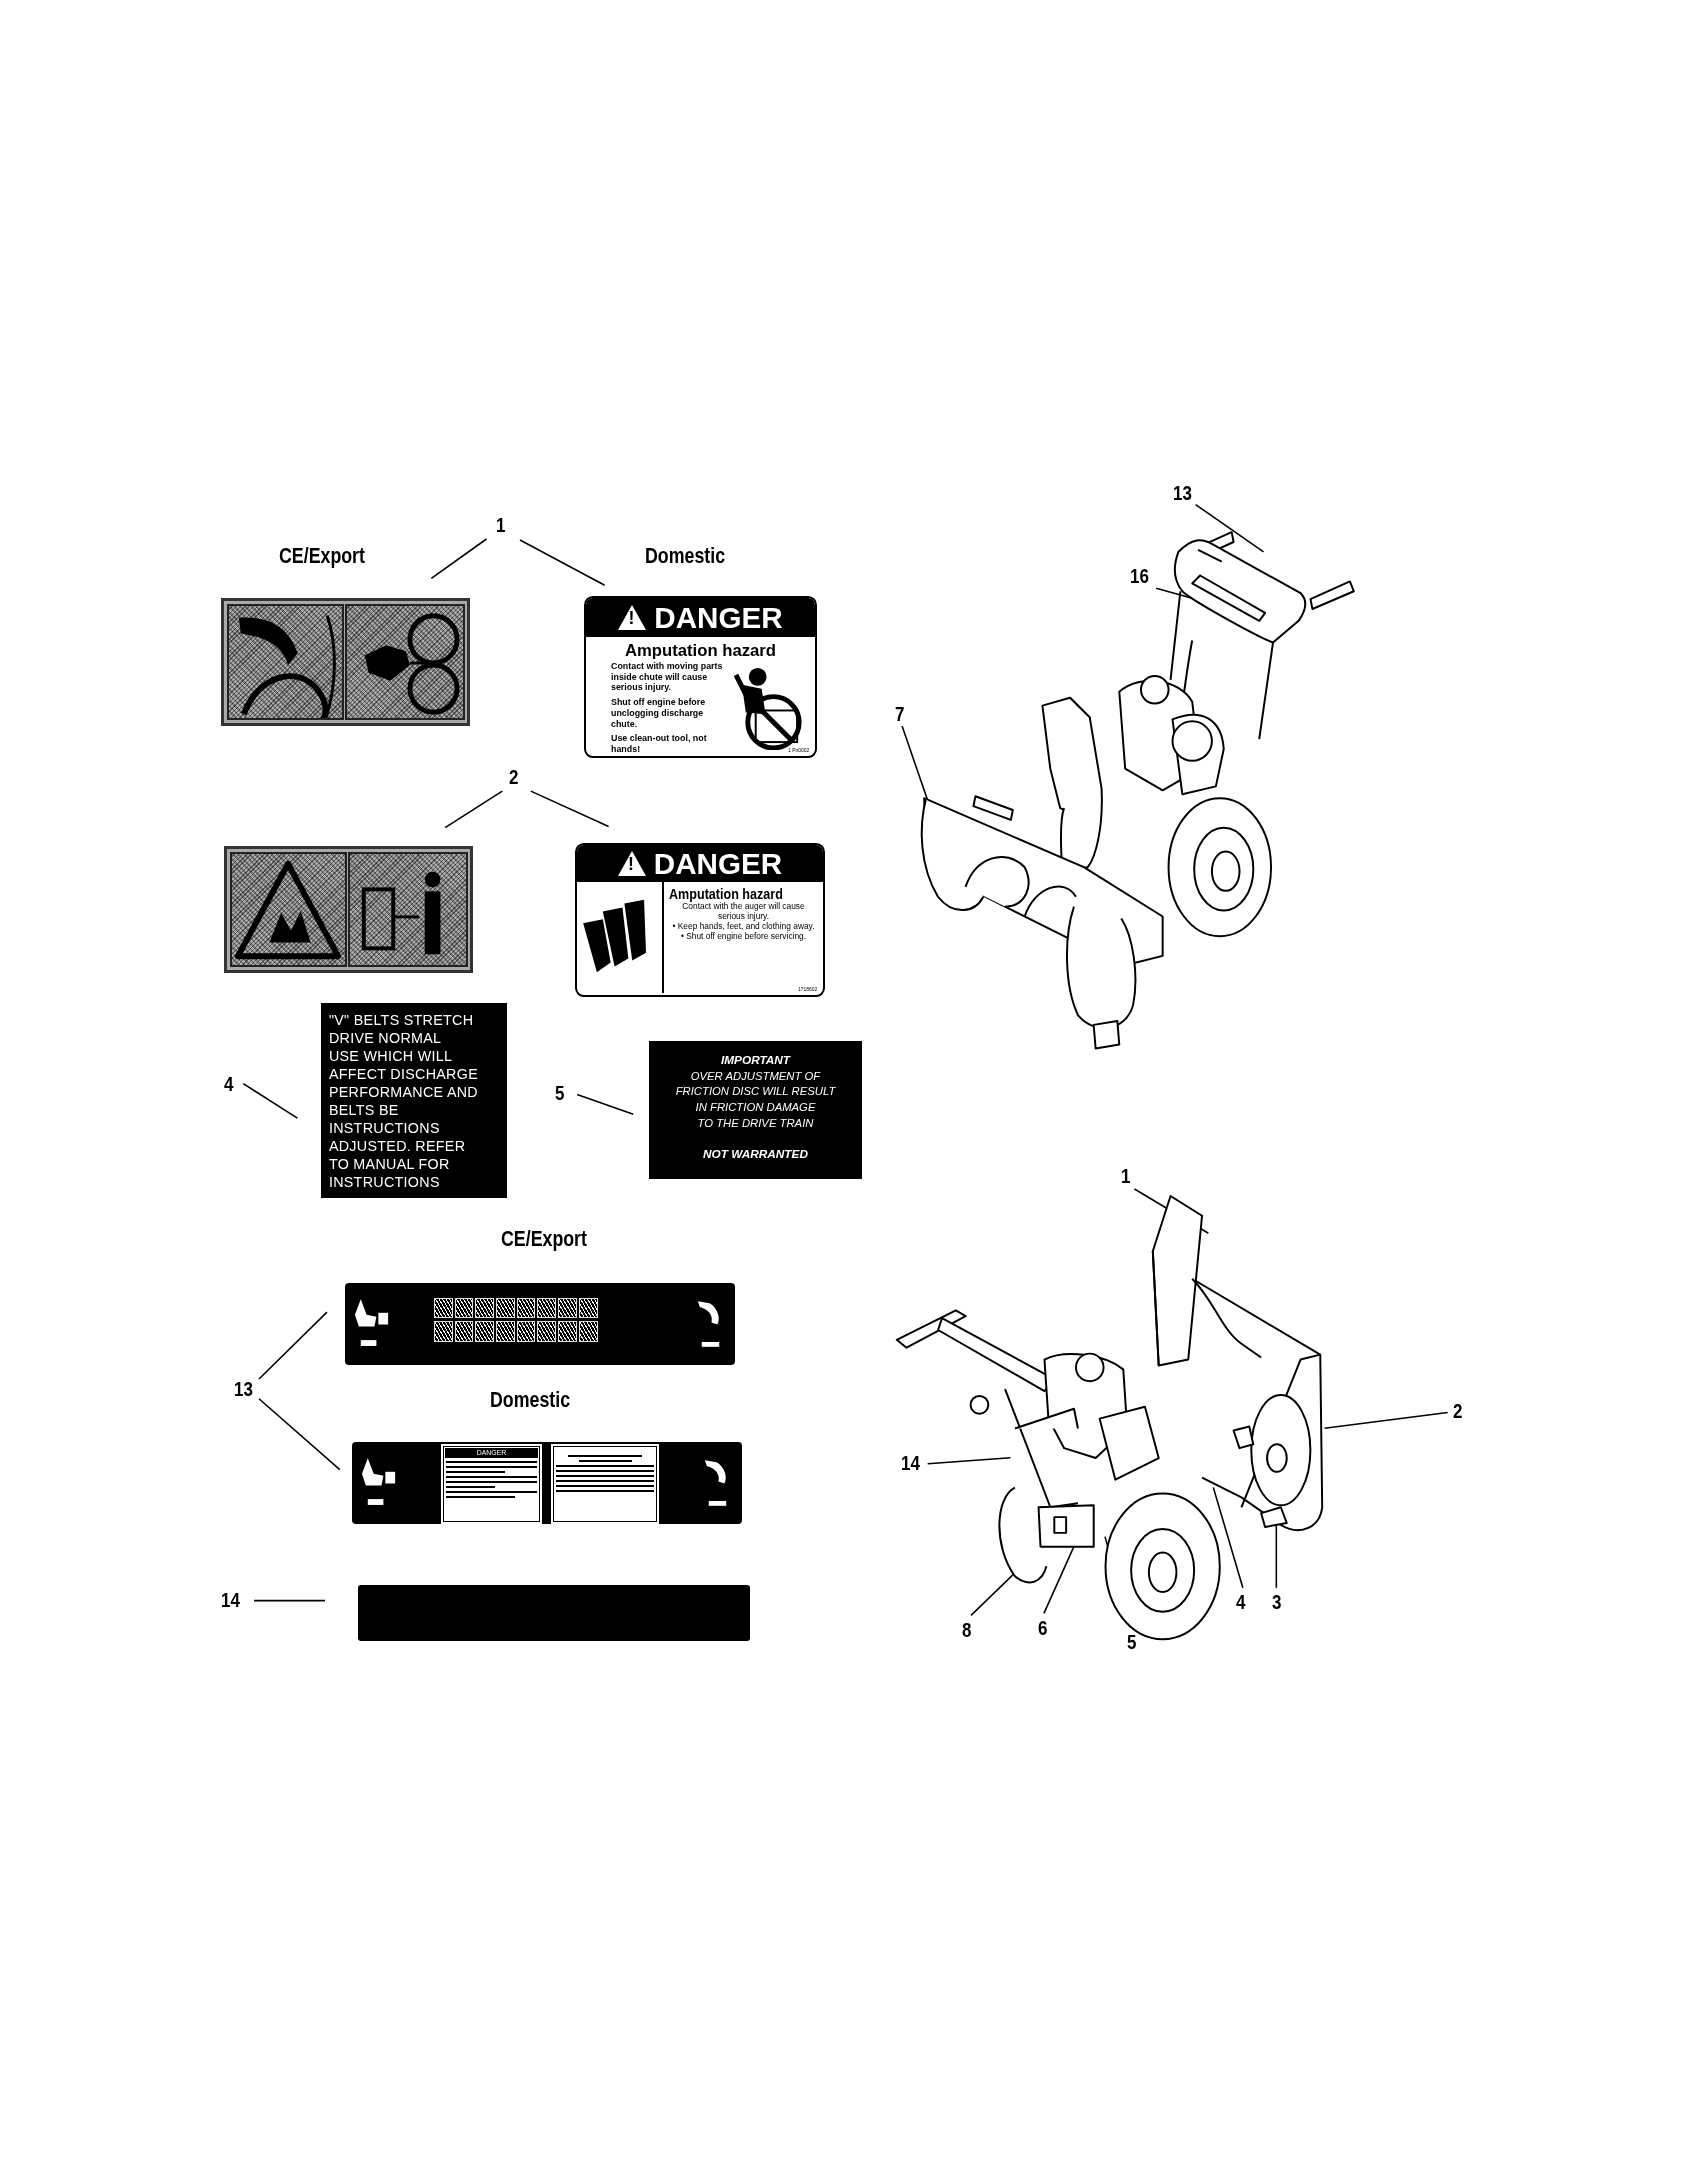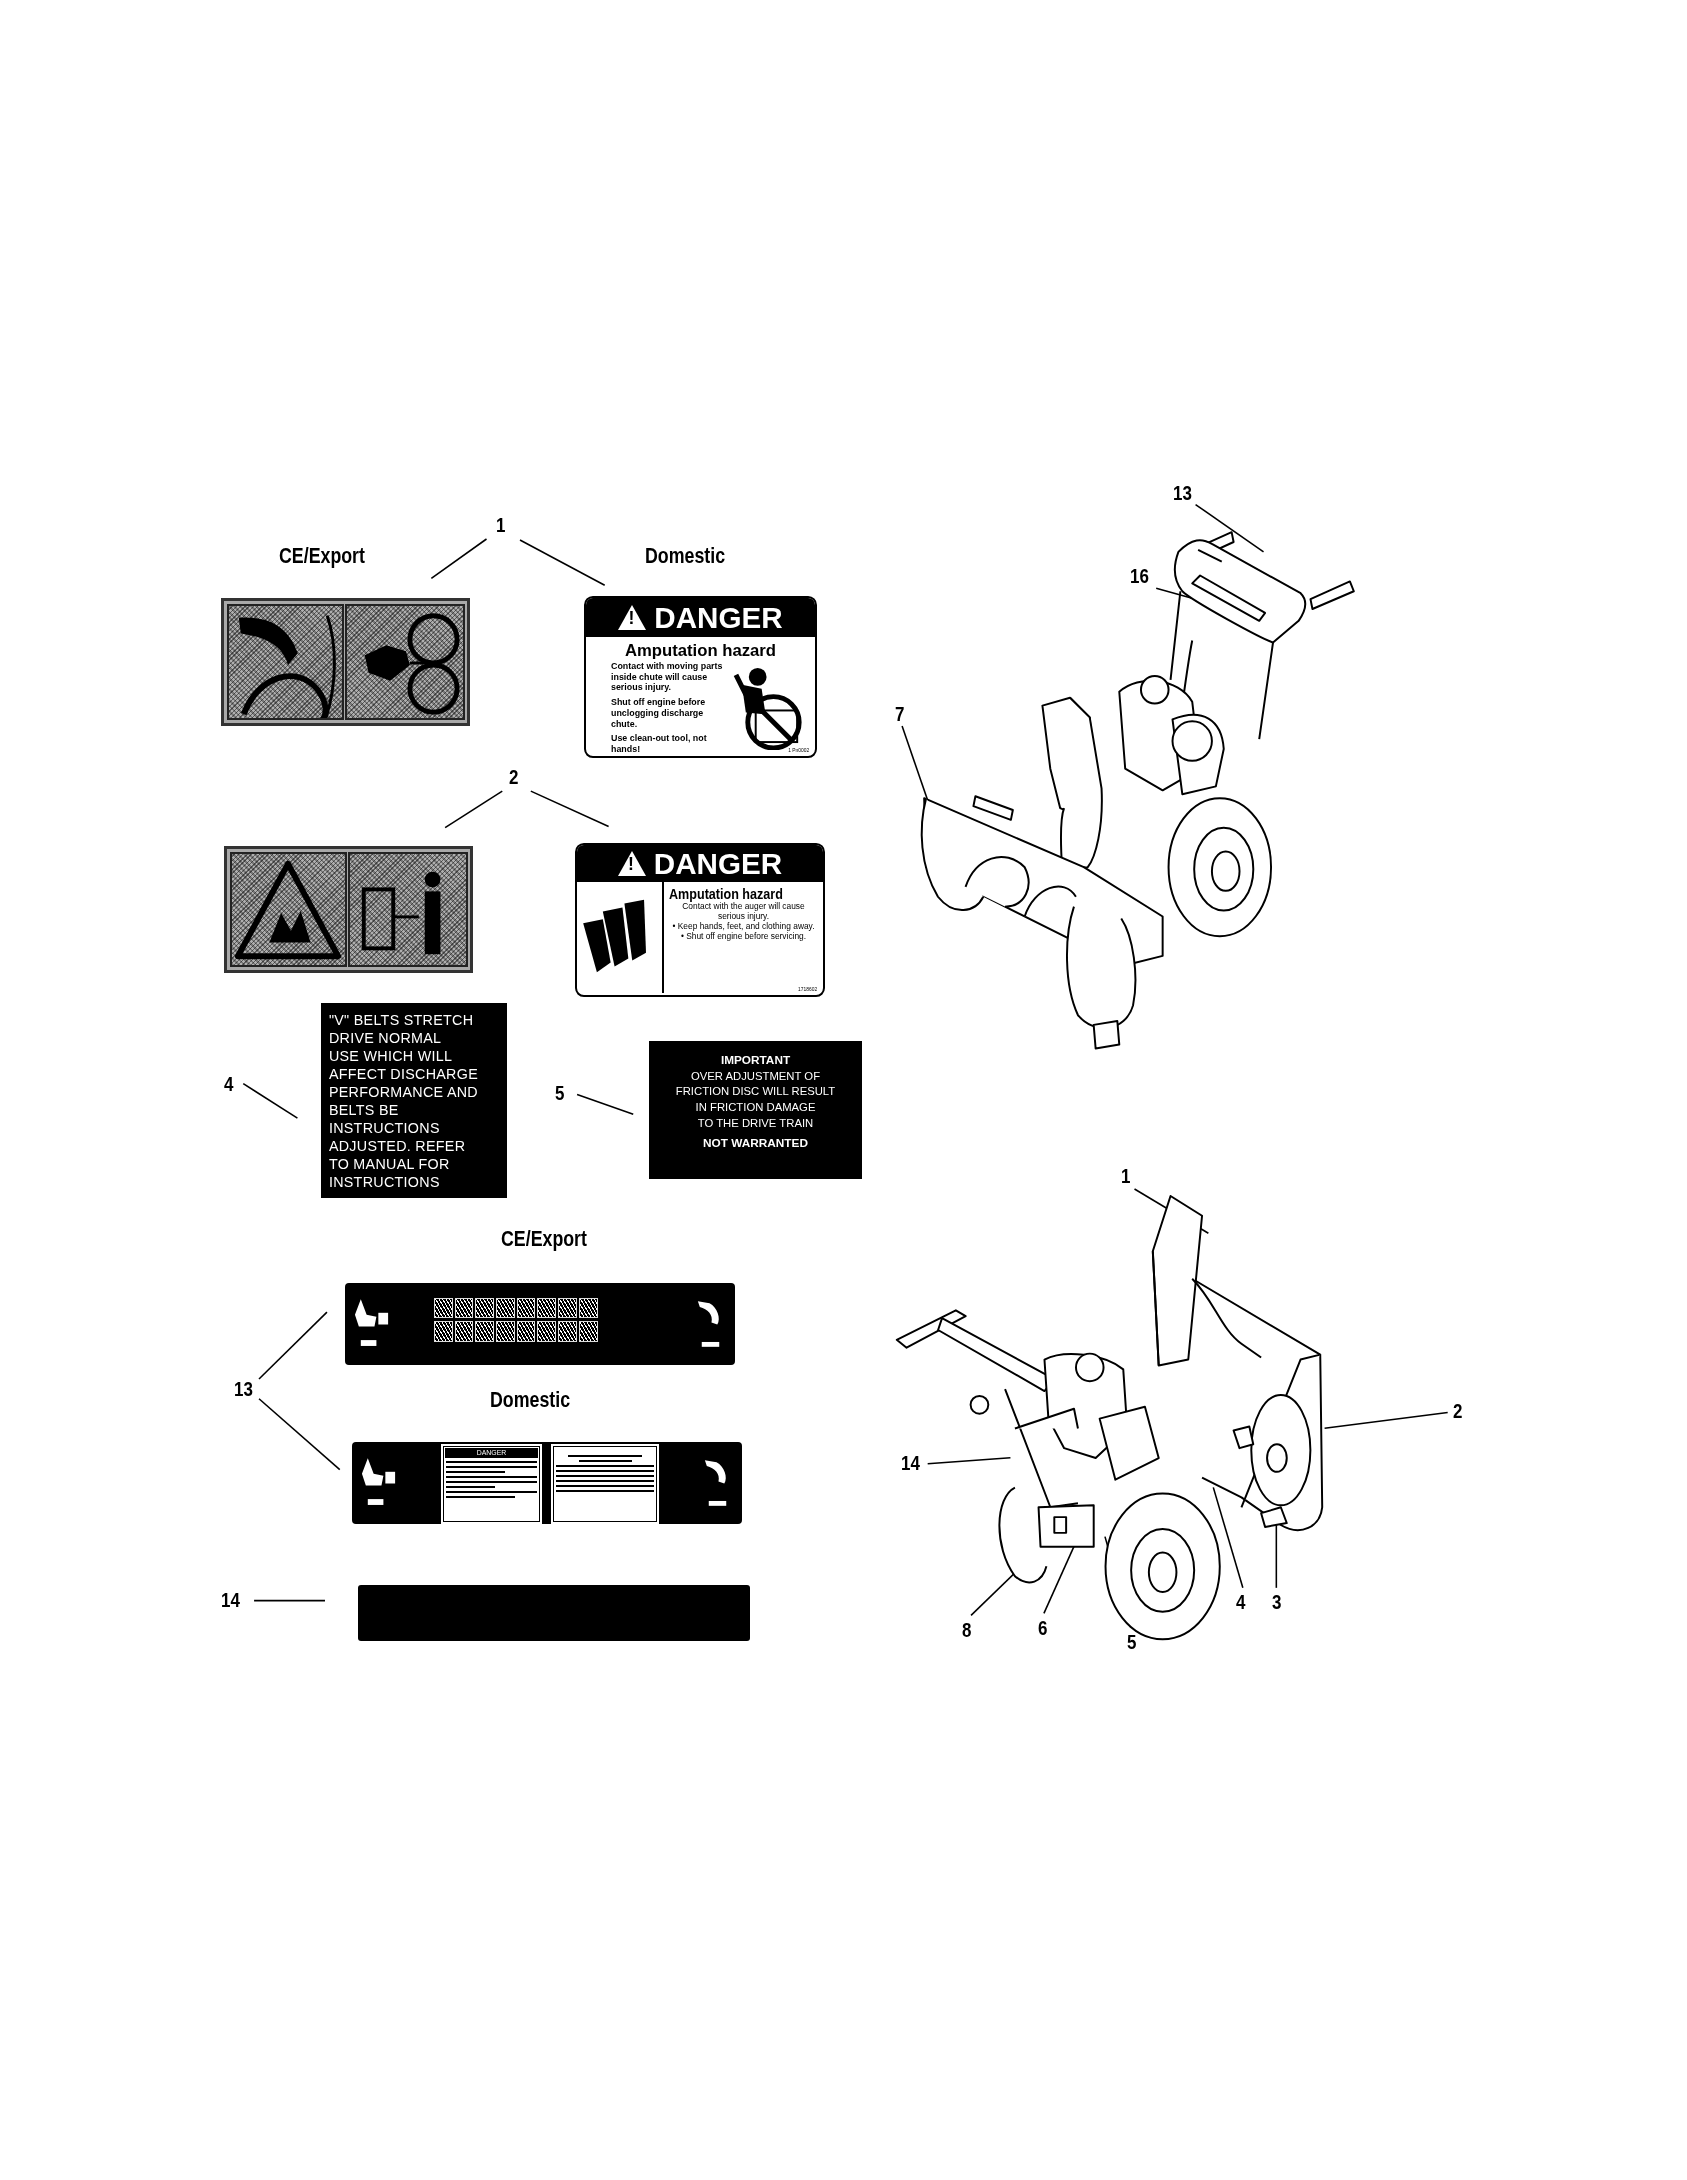--- a/index.html
+++ b/index.html
@@ -29,21 +29,21 @@
   .d2-text { font-size: 8.4px; line-height: 9.9px; text-align: center; }
   
   .ce { position: absolute; border: 3px solid #333; background: #a9a9a9; }
   .ce-panel { position: absolute; top: 3px; bottom: 3px; border: 2px solid #222; overflow: hidden;
               background: repeating-linear-gradient(45deg,#8a8a8a 0 2px,#c9c9c9 2px 3.9px),
                           repeating-linear-gradient(-45deg,#777 0 1px,#ddd 1px 3px);
               background-blend-mode: multiply; }
   
   .blk { position: absolute; background: #000; color: #fff; }
   .d4-text { font-size: 14.3px; line-height: 18px; padding: 7.9px 0 0 7.9px; letter-spacing: 0.3px; }
-  .d5-text { text-align: center; font-size: 11.3px; line-height: 15.8px; padding-top: 11.8px; }
+  .d5-text { text-align: center; font-size: 11.3px; line-height: 15.8px; padding-top: 11.8px; font-style: italic; }
   .d5-text .b { font-weight: bold; font-size: 11.8px; }
   
   .panel { position: absolute; background: #000; border-radius: 3.9px; }
   .icon-grid { position: absolute; display: grid; grid-template-columns: repeat(8, 18.7px); grid-gap: 3px 2px; }
   .icon-grid div { height: 18.7px; background: repeating-linear-gradient(60deg,#fff 0 1px,#000 1px 3px); border: 1px solid #ddd; }
   .mini-card { position: absolute; background: #fff; border: 1px solid #fff; outline: 1px solid #000; outline-offset: -3px; }
   .mini-line { height: 2px; background: #000; margin: 3px 3.9px; }
 </style>
 </head>
 <body>
@@ -184,21 +184,21 @@
 </div>
 
 <div class="callout" style="left:555px;top:1081px;">5</div>
 <div class="blk" style="left:649px;top:1041px;width:213px;height:138px;">
   <div class="d5-text">
     <div class="b">IMPORTANT</div>
     <div>OVER ADJUSTMENT OF</div>
     <div>FRICTION DISC WILL RESULT</div>
     <div>IN FRICTION DAMAGE</div>
     <div>TO THE DRIVE TRAIN</div>
-    <div class="b" style="margin-top:4px;">NOT WARRANTED</div>
+    <div class="b" style="margin-top:15px;">NOT WARRANTED</div>
   </div>
 </div>
 
 <div class="label" style="left:501px;top:1226px;">CE/Export</div>
 <div class="panel" style="left:345px;top:1283px;width:390px;height:82px;">
   <svg class="abs" style="left:7.9px;top:11.8px;" width="39" height="59" viewBox="0 0 40 60">
     <path d="M8 4 L14 20 L24 22 L22 32 L6 32 L2 20 Z" fill="#fff"></path>
     <rect x="26" y="18" width="10" height="12" fill="#fff"></rect>
     <rect x="8" y="46" width="16" height="6" fill="#fff"></rect>
   </svg>

